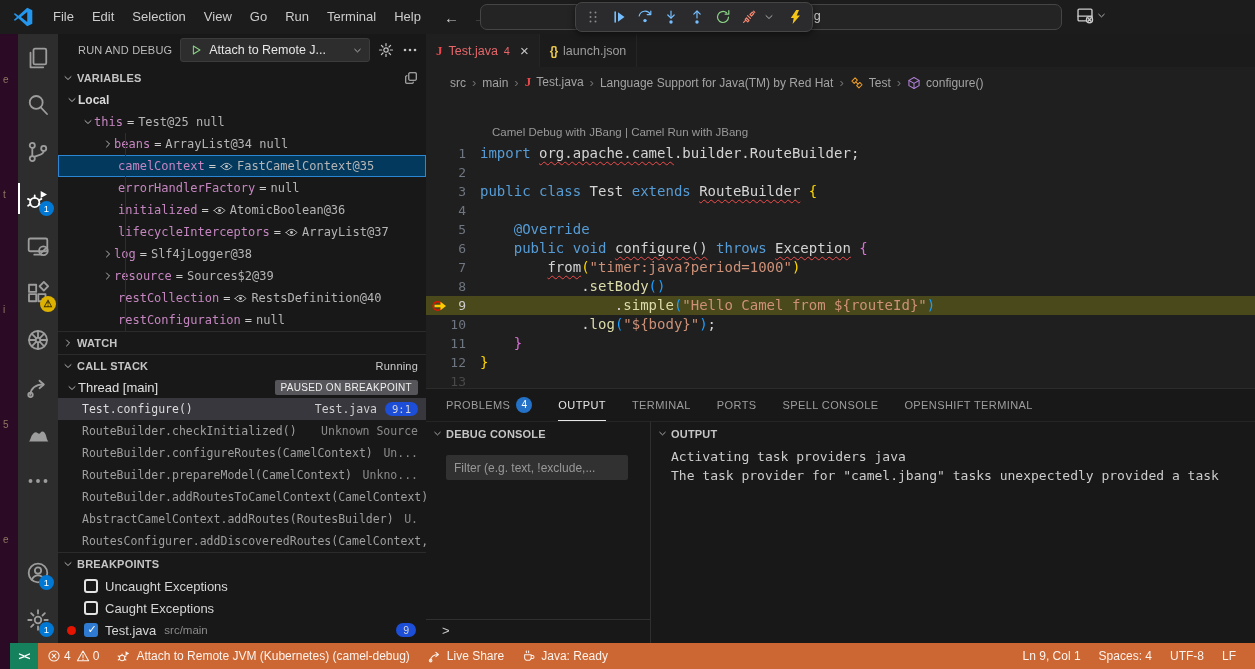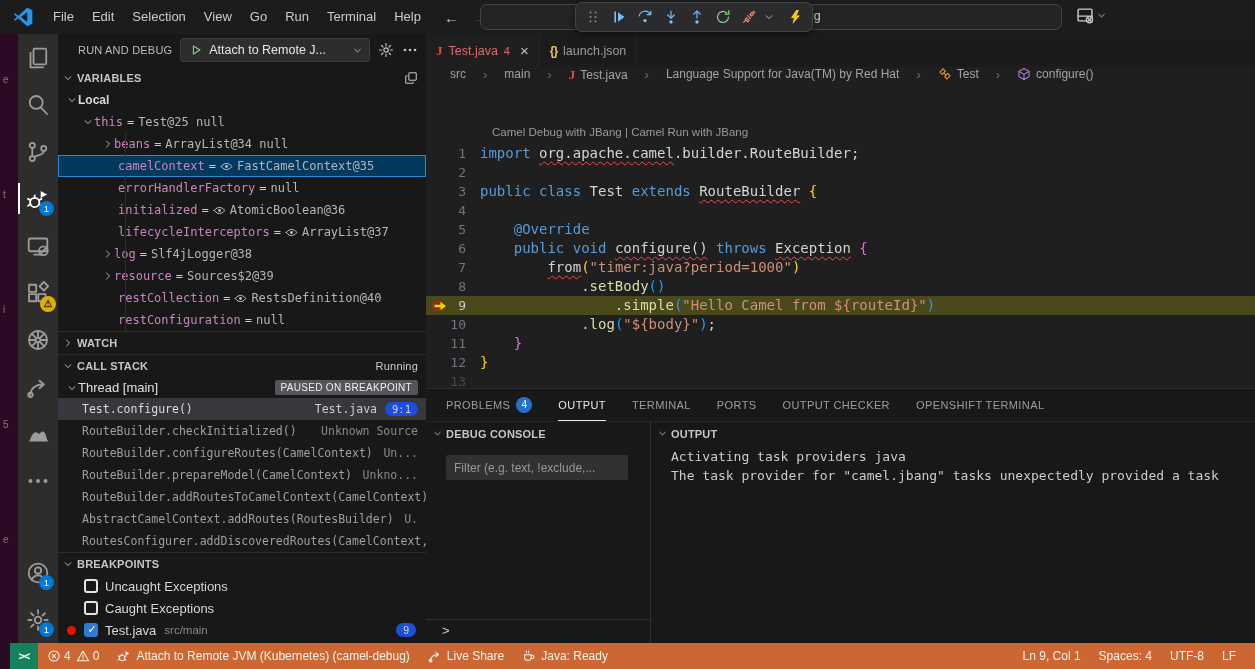--- a/index.html
+++ b/index.html
@@ -75,21 +75,21 @@
   
   #editor { position:absolute; left:426px; top:34px; width:829px; height:609px; background:#1f1f1f; }
   #tabbar { height:33px; background:#1b1b1b; display:flex; }
   .tab { display:flex; align-items:center; gap:6px; padding:0 10px; font-size:12.5px; color:#9d9d9d;
     border-right:1px solid #252525; }
   .tab.active { background:#1f1f1f; }
   .tab.active .tab-label, .tab.active .tab-badge { color:#e4676b; }
   .tab-close { color:#c5c5c5; font-size:15px; margin-left:4px; }
   .jicon { color:#e8474b; font-weight:bold; font-family:"Liberation Serif", serif; font-size:13px; }
   .bricon { color:#e8c64c; font-weight:bold; font-size:12px; letter-spacing:-1px; }
-  #breadcrumbs { height:23px; display:flex; align-items:flex-start; padding-left:24px; gap:17px; font-size:12px; color:#a3a3a3; white-space:nowrap; overflow:hidden; }
+  #breadcrumbs { height:23px; display:flex; align-items:flex-end; padding-left:24px; gap:6px; font-size:12px; color:#a3a3a3; white-space:nowrap; overflow:hidden; }
   .crumb-sep { color:#6e6e6e; font-size:13px; }
   .crumb { display:flex; align-items:center; gap:5px; }
   #codelens { position:absolute; left:66px; top:92px; font-size:11.5px; color:#999999; }
   #code { position:absolute; left:0; top:110px; right:0; }
   .code-line { height:19px; display:flex; align-items:center; font-size:14px; line-height:19px; position:relative; }
   .code-line.hl { background:#4a491c; }
   .lnum { width:54px; text-align:right; padding-right:14px; color:#6e7681; font-size:13px; flex:0 0 54px; }
   .lnum.dim { color:#494949; }
   .ltext { white-space:pre; }
   .tk-kw{color:#569cd6} .tk-tx{color:#d4d4d4} .tk-st{color:#ce9178} .tk-fn{color:#dcdcaa}
@@ -748,21 +748,21 @@
       <div class="ptab active">
         <span>OUTPUT</span>
       </div>
       <div class="ptab">
         <span>TERMINAL</span>
       </div>
       <div class="ptab">
         <span>PORTS</span>
       </div>
       <div class="ptab">
-        <span>OUTPUT CHECKER</span>
+        <span>SPELL CONSOLE</span>
       </div>
       <div class="ptab">
         <span>OPENSHIFT TERMINAL</span>
       </div>
     </div>
   <div id="console-pane">
     <div class="pane-head">
       <span class="hdr-icon" id="dc-chev">
           <span style="display: inline-flex; color: rgb(197, 197, 197);">
             <svg width="11" height="11" viewBox="0 0 16 16" fill="none" stroke="#c5c5c5" stroke-width="1.2" stroke-linecap="round" stroke-linejoin="round">

